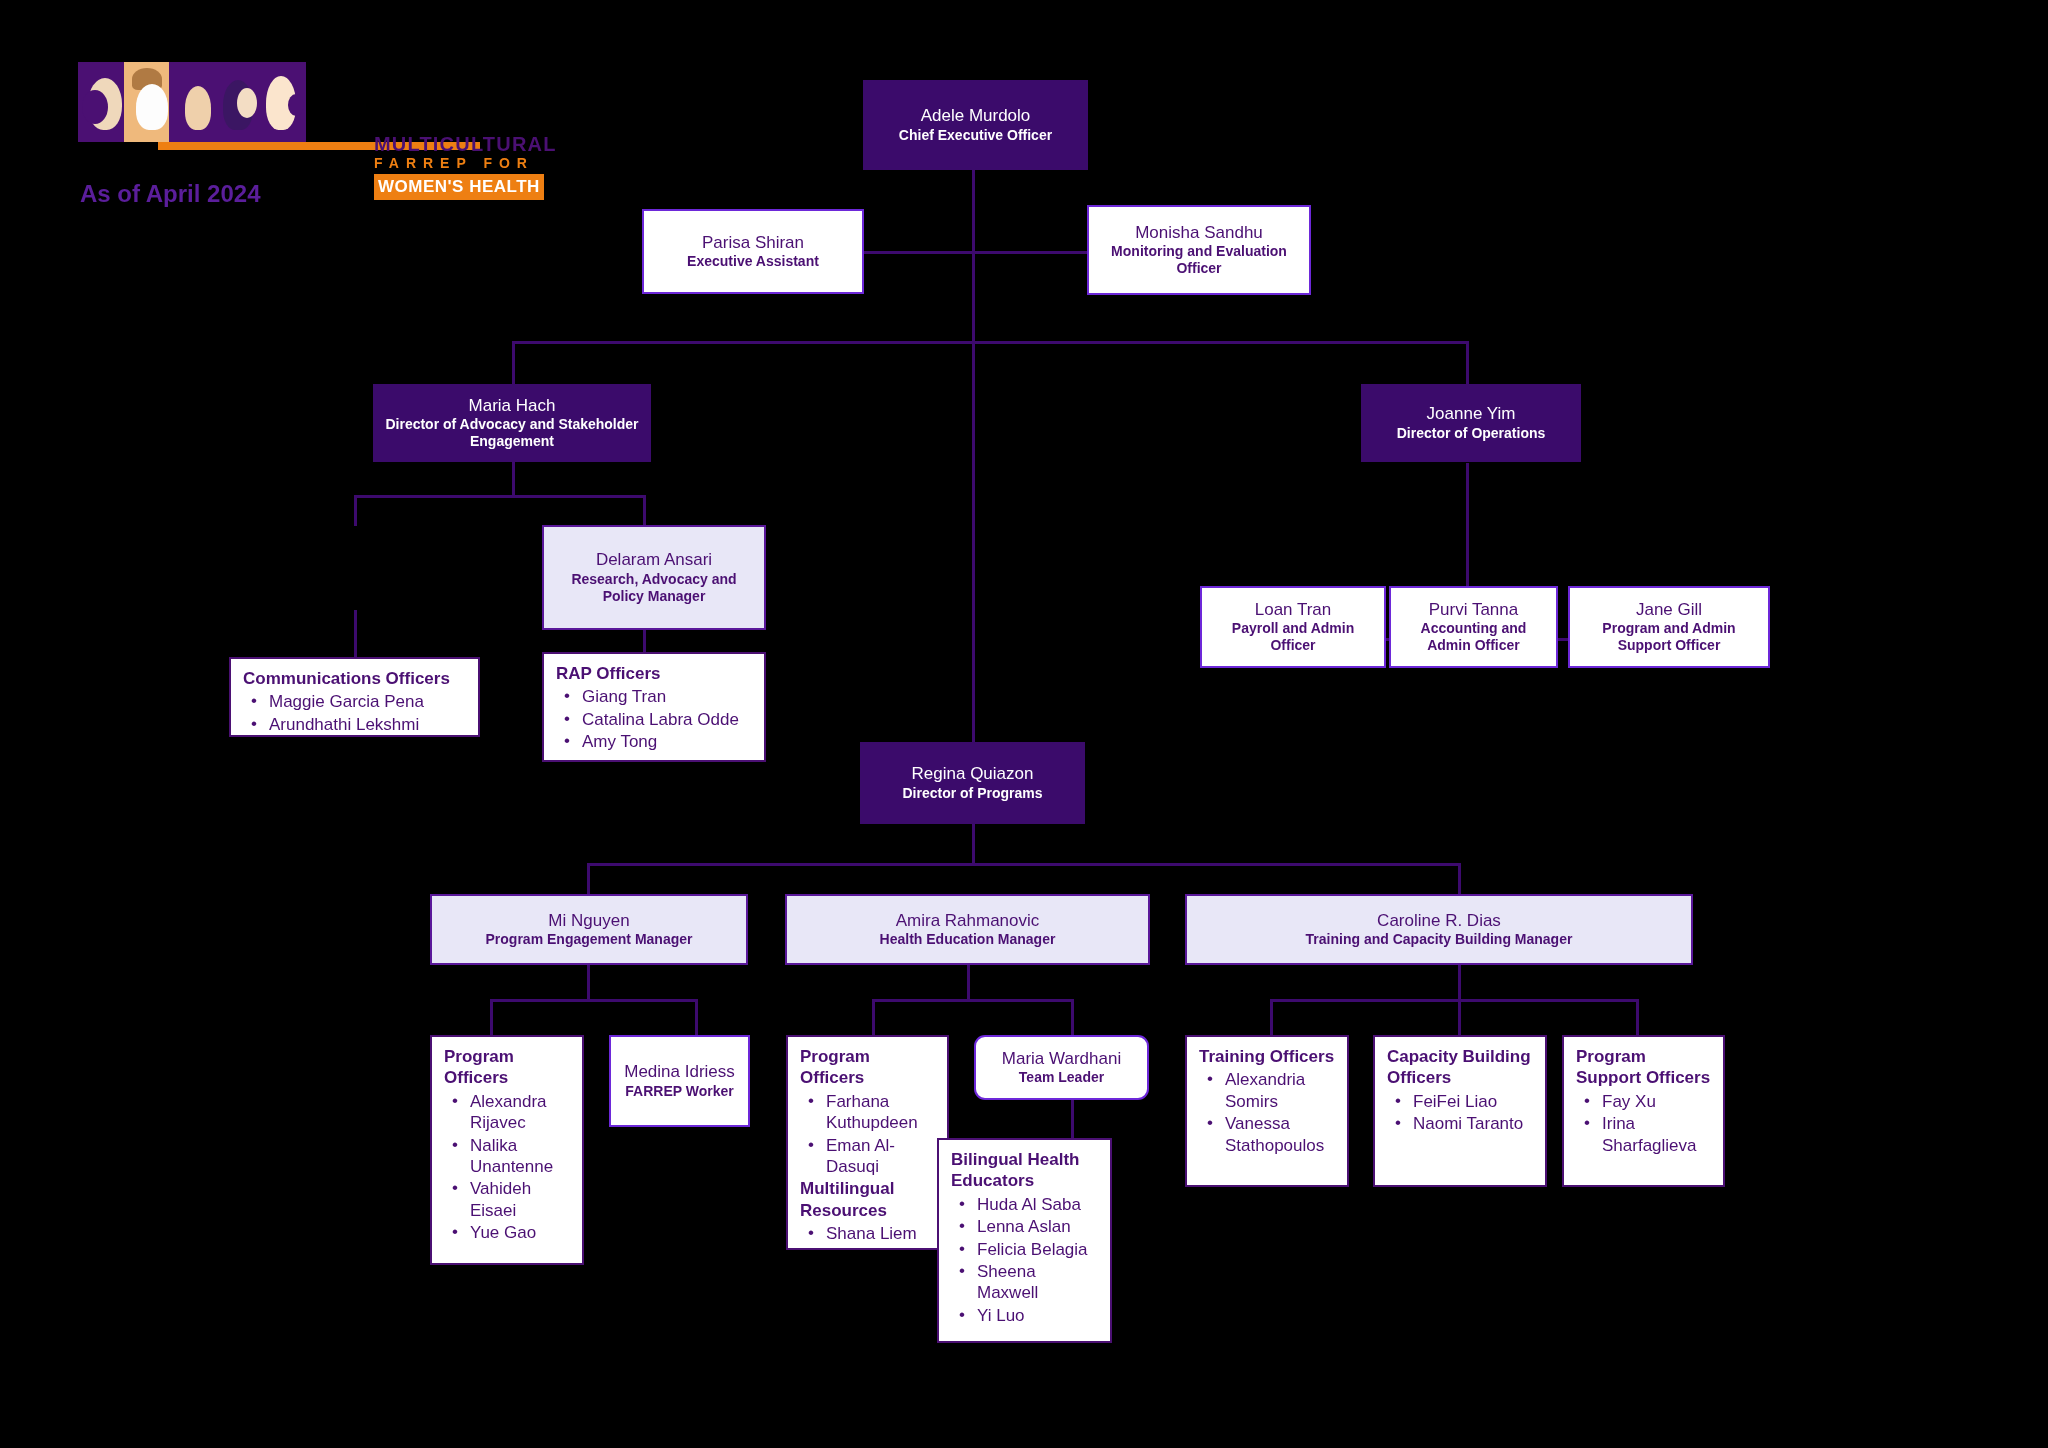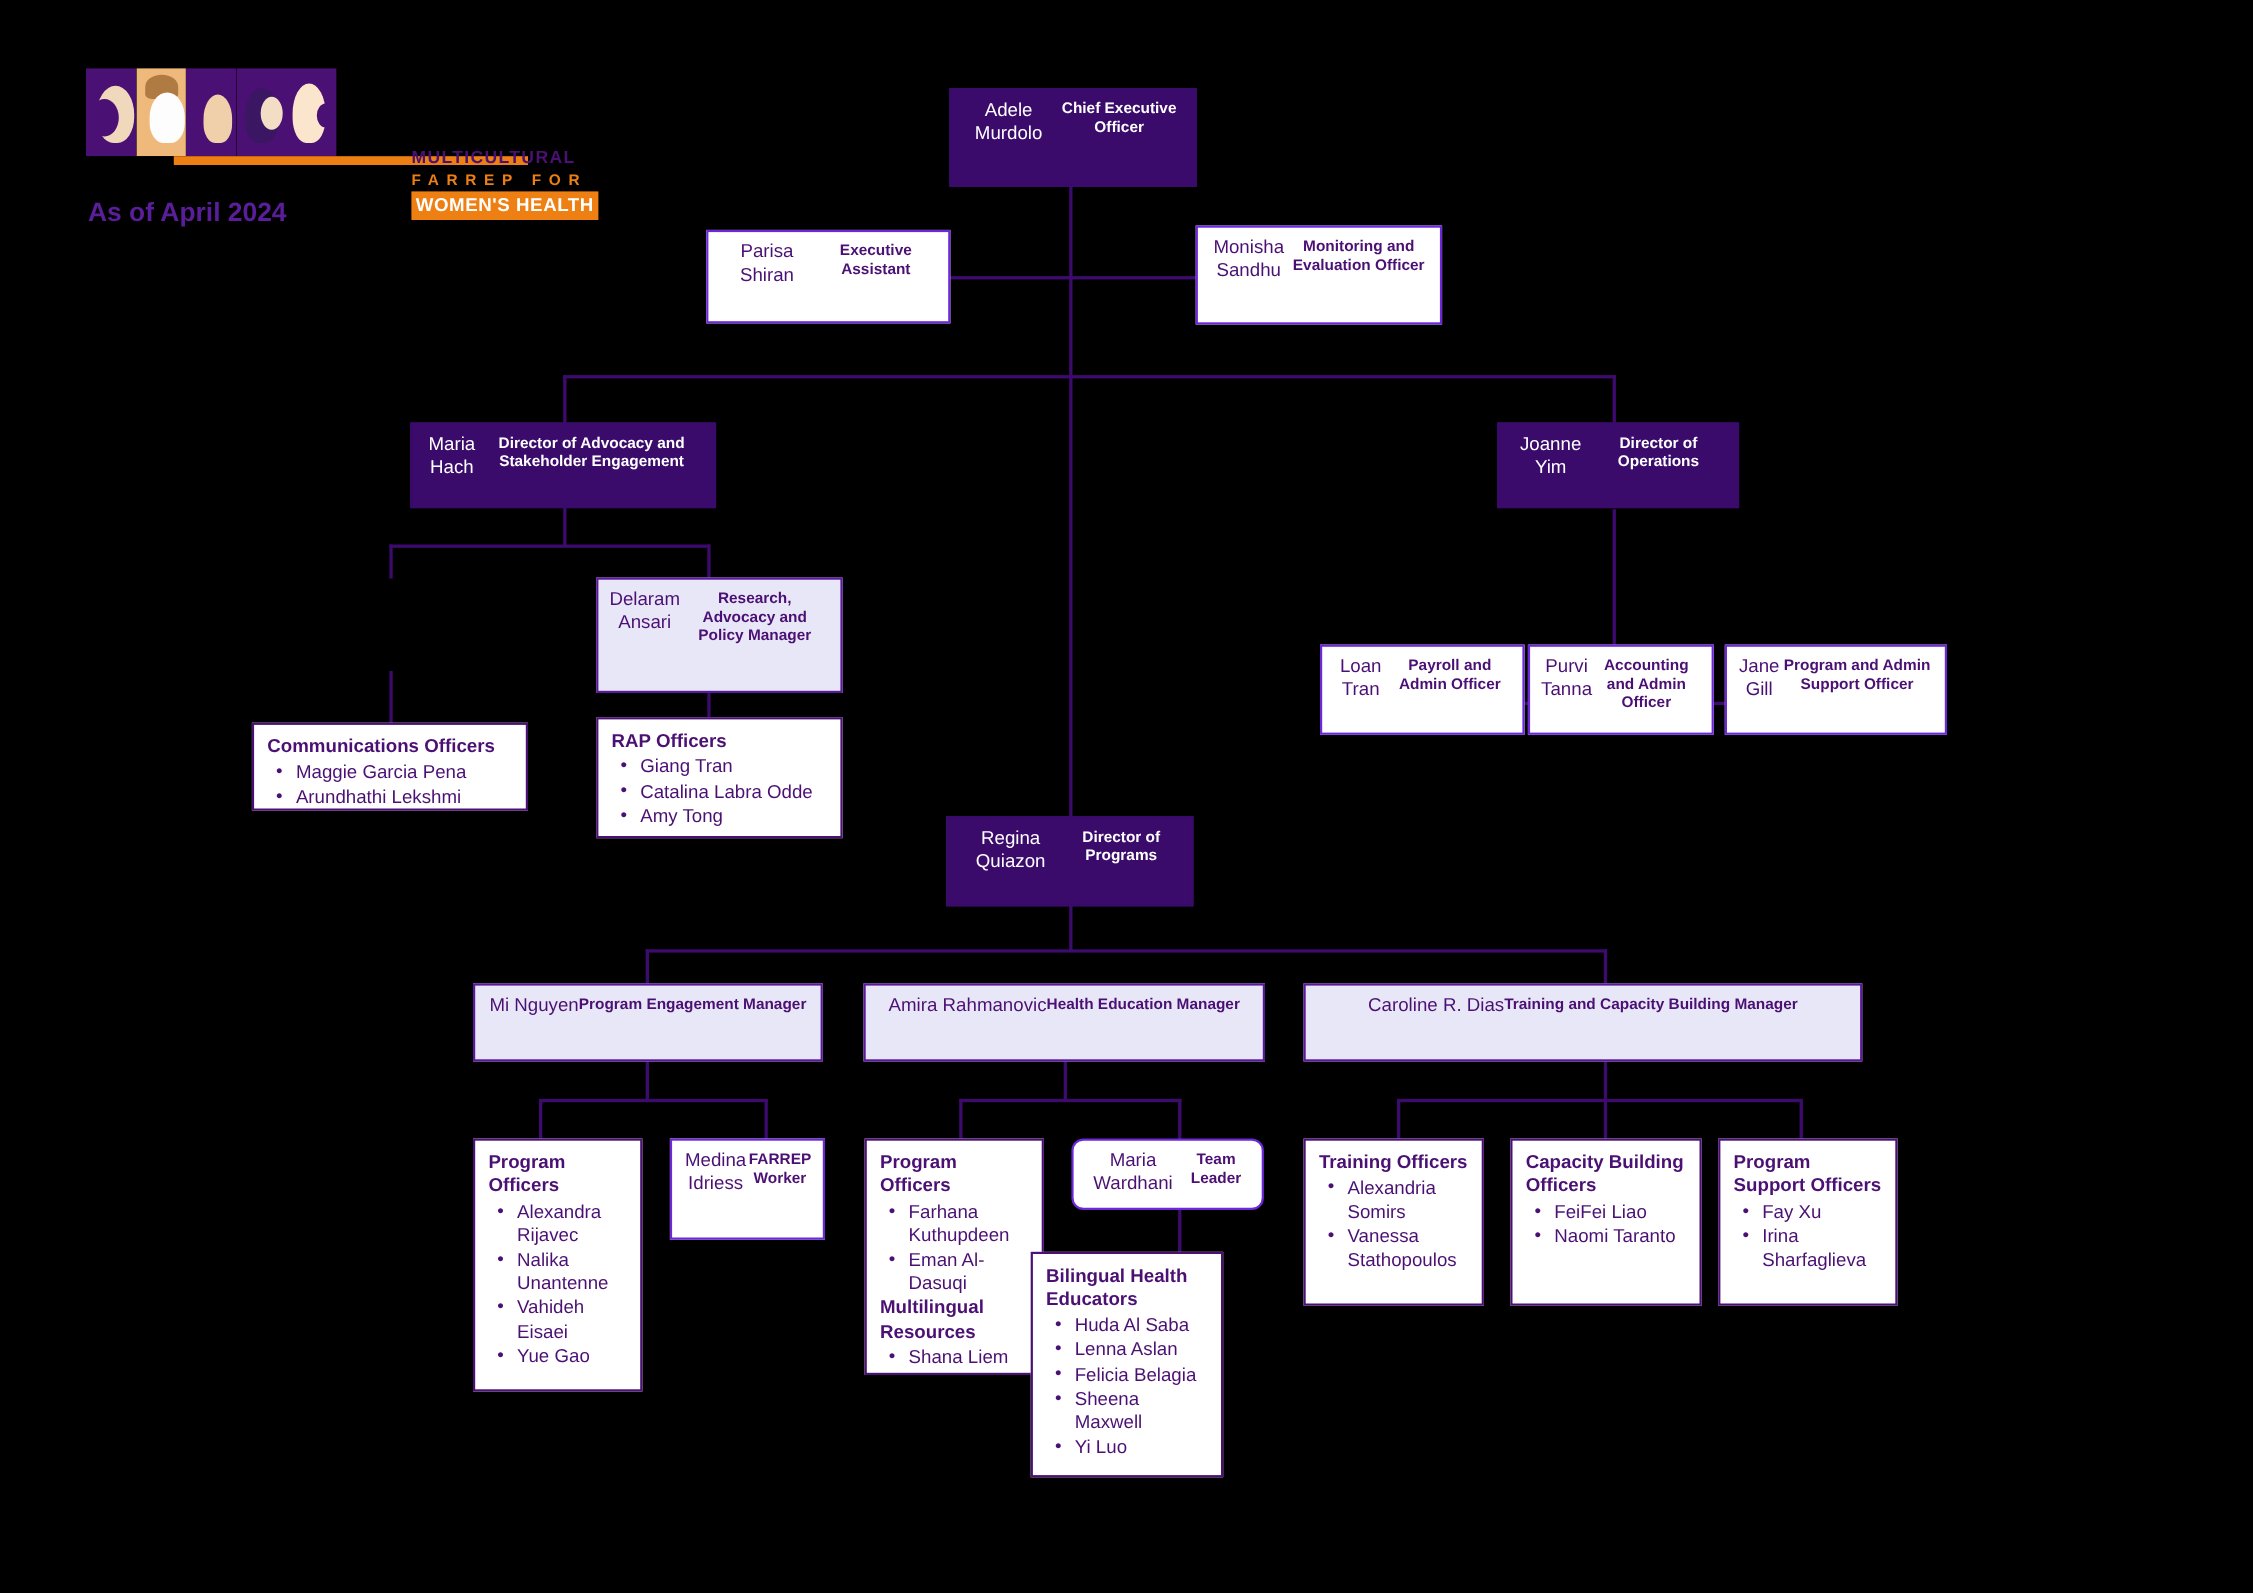--- a/index.html
+++ b/index.html
@@ -26,35 +26,35 @@
   .f1 .blob2 { background: #4b1073; width: 26px; height: 34px; left: 4px; top: 28px; border-radius: 50%; }
   .f2 .blob { background: #fdfdfd; width: 32px; height: 46px; left: 12px; top: 22px; border-radius: 50% 50% 40% 40%; }
   .f2 .blob2 { background: #b07a43; width: 30px; height: 22px; left: 8px; top: 6px; border-radius: 50% 50% 20% 20%; }
   .f3 .blob { background: #efd0ab; width: 26px; height: 44px; left: 16px; top: 24px; border-radius: 50% 50% 40% 40%; }
   .f4 .blob { background: #3b1663; width: 30px; height: 50px; left: 8px; top: 18px; border-radius: 50% 50% 40% 40%; }
   .f4 .blob2 { background: #f3ddc4; width: 20px; height: 30px; left: 22px; top: 26px; border-radius: 50%; }
   .f5 .blob { background: #fbe5cd; width: 30px; height: 54px; left: 6px; top: 14px; border-radius: 50% 50% 42% 42%; }
   .f5 .blob2 { background: #4b1073; width: 16px; height: 22px; left: 28px; top: 32px; border-radius: 50%; }
   .logo-underline { position: absolute; left: 80px; top: 80px; width: 322px; height: 8px; background: #ee7f12; }
   .logo-text { position: absolute; left: 296px; top: 72px; width: 180px; }
-  .lt1 { color: #4b1073; font-weight: 700; font-size: 16px; letter-spacing: 1.2px; line-height: 20px; }
+  .lt1 { color: #4b1073; font-weight: 700; font-size: 20px; letter-spacing: 1.2px; line-height: 20px; }
   .lt2 { color: #ee7f12; font-weight: 700; font-size: 14px; letter-spacing: 7px; line-height: 18px; }
   .lt3 { background: #ee7f12; color: #ffffff; font-weight: 700; font-size: 17px; letter-spacing: 0.5px; line-height: 22px; padding: 2px 4px; display: inline-block; margin-top: 2px; }
   .asof { position: absolute; left: 80px; top: 180px; color: #5b1e9b; font-weight: 700; font-size: 24px; }
 
   
   .ln { position: absolute; background: #3d0a6e; }
 
   
   .box {
     position: absolute;
     border: 2px solid #6d28d9;
     text-align: center;
     padding: 8px 10px;
-    display: flex; flex-direction: row; justify-content: center;
+    display: flex; flex-direction: column; justify-content: center;
     line-height: 1.22;
   }
   .box .nm { font-size: 17px; font-weight: 400; }
   .box .ttl { font-size: 14px; font-weight: 700; }
 
   .dark { background: #3b0b6b; border-color: #3b0b6b; color: #ffffff; }
   .white { background: #ffffff; color: #4b1073; }
   .lav { background: #e8e7f7; color: #4b1073; border-color: #5a189a; }
 
   .listbox {

